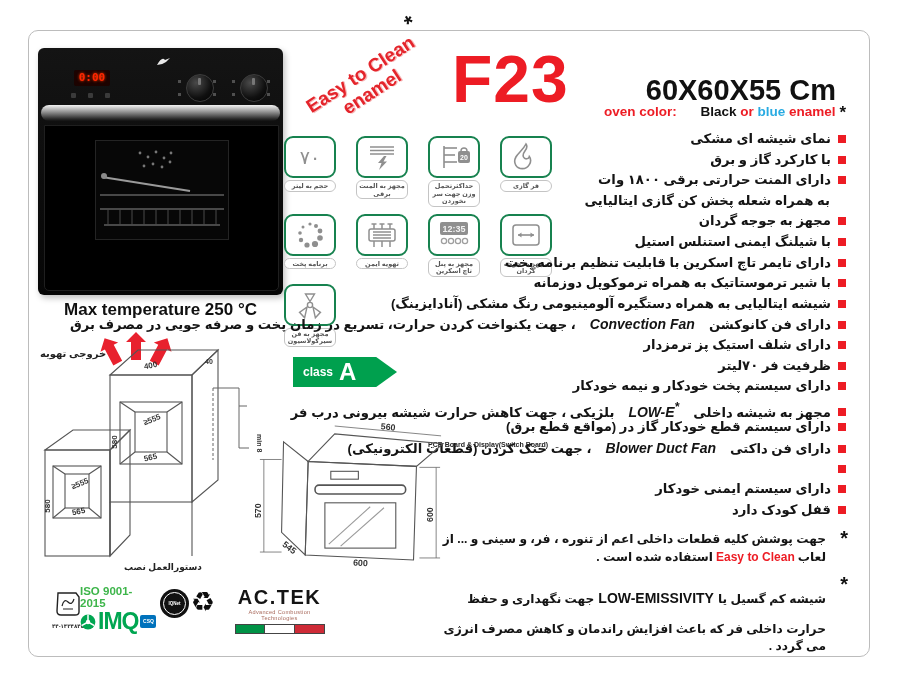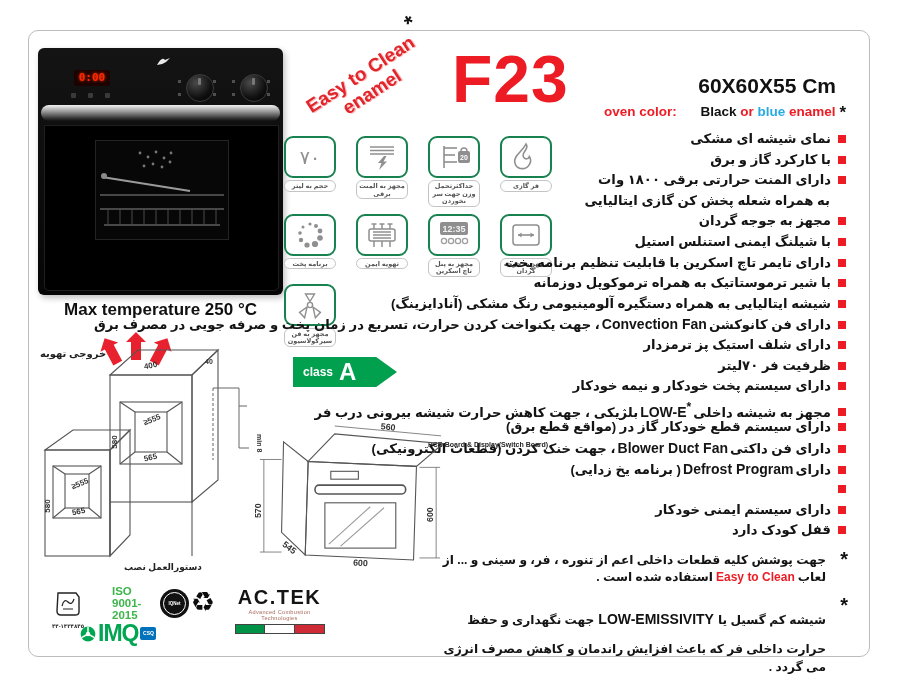--- a/index.html
+++ b/index.html
@@ -35,42 +35,42 @@
   .max-temp{position:absolute;left:38px;top:300px;width:245px;text-align:center;
             font-size:17px;font-weight:600;color:#101010;}
 
   
   .easy-clean{position:absolute;left:296px;top:62px;width:140px;transform:rotate(-33deg);
               color:#e4242b;font-weight:bold;font-size:19px;text-align:center;line-height:21px;
               text-shadow:1px 1px 0 #f6b9b9;}
   .easy-star{position:absolute;right:-4px;top:-16px;color:#111;font-size:22px;font-weight:bold;text-shadow:none;}
   .model{position:absolute;left:452px;top:46px;font-size:66px;font-weight:bold;color:#ed1c24;line-height:1;letter-spacing:1px;}
   .size-title{position:absolute;left:640px;top:74px;width:196px;text-align:right;
-              font-size:21px;font-weight:bold;color:#111;letter-spacing:0;}
+              font-size:29px;font-weight:bold;color:#111;letter-spacing:0;}
   .color-line{position:absolute;left:540px;top:103px;width:306px;text-align:right;
               font-size:13.5px;font-weight:bold;}
   .color-line .red{color:#ed1c24;} .color-line .blue{color:#29abe2;} .color-line .blk{color:#111;margin-left:20px;}
   .color-line .star{color:#111;font-size:17px;vertical-align:-2px;}
 
   
   .icon-grid{position:absolute;left:284px;top:136px;width:296px;display:flex;flex-wrap:wrap;}
   .icell{width:52px;margin-right:20px;margin-bottom:7px;}
   .ibox{width:48px;height:38px;border:2px solid #17824f;border-radius:9px;background:#fff;
         display:flex;align-items:center;justify-content:center;color:#8f8f8f;}
   .ibox .big-num{font-size:19px;font-weight:normal;color:#8f8f8f;letter-spacing:1px;}
   .ilabel{margin-top:2px;font-size:6.5px;font-weight:bold;color:#555;text-align:center;
           direction:rtl;border:1px solid #c4c4c4;border-radius:6px;padding:1px 2px;line-height:7.5px;background:#fff;}
 
   
   .features{position:absolute;top:129px;right:54px;width:420px;direction:rtl;text-align:right;
             font-size:13.2px;font-weight:bold;color:#141414;}
   .feat{white-space:nowrap;line-height:20.6px;height:20.6px;}
   .feat .bullet{display:inline-block;width:8px;height:8px;background:#ed1c24;margin-left:7px;}
   .feat.cont{padding-right:16px;}
-  .en{font-size:14px;letter-spacing:0;margin:0 2px;unicode-bidi:isolate;direction:ltr;display:inline-block;}
+  .en{font-size:14px;letter-spacing:0;margin:0 14px;unicode-bidi:isolate;direction:ltr;display:inline-block;font-style:italic;}
   .en sup{font-size:12px;}
   .pcb-note{position:absolute;left:428px;top:441px;font-size:7px;font-weight:bold;color:#222;direction:ltr;}
 
   .note{position:relative;direction:rtl;text-align:right;font-size:12.2px;font-weight:bold;
         line-height:17.5px;margin-top:11px;padding-right:20px;white-space:normal;}
   .note .star{position:absolute;right:-2px;top:-1px;font-size:20px;color:#111;}
   .note .red-en{color:#ed1c24;font-size:12px;direction:ltr;unicode-bidi:isolate;display:inline-block;margin:0 3px;}
   .note .blk-en{color:#111;font-size:14px;direction:ltr;unicode-bidi:isolate;display:inline-block;margin:13px 4px;}
 
   
@@ -78,21 +78,21 @@
   svg text{font-family:"Liberation Sans","DejaVu Sans",sans-serif;}
   .class-badge{position:absolute;left:293px;top:357px;width:104px;height:30px;background:#00a04e;
                clip-path:polygon(0 0,80% 0,100% 50%,80% 100%,0 100%);display:flex;align-items:center;}
   .class-badge .cl{color:#fff;font-size:12px;font-weight:bold;margin-left:10px;}
   .class-badge .cv{color:#fff;font-size:24px;font-weight:bold;margin-left:6px;line-height:1;}
 
   
   .std-mark{position:absolute;left:48px;top:590px;width:40px;text-align:center;}
   .std-num{font-size:5.5px;color:#333;font-weight:bold;margin-top:1px;direction:rtl;}
   .iso-block{position:absolute;left:80px;top:585px;width:80px;}
-  .iso-text{color:#3db54a;font-size:11.5px;font-weight:bold;letter-spacing:0;padding-left:32px;}
+  .iso-text{color:#3db54a;font-size:11.5px;font-weight:bold;letter-spacing:0;}
   .imq-row{display:flex;align-items:center;margin-top:1px;}
   .imq-text{color:#00a651;font-size:23px;font-weight:bold;letter-spacing:-1px;line-height:1;margin-left:2px;}
   .csq-box{width:16px;height:13px;background:#0072bc;border-radius:2px;color:#fff;font-size:5px;
            font-weight:bold;text-align:center;line-height:13px;margin-left:2px;}
   .iqnet{position:absolute;left:160px;top:589px;width:29px;height:29px;border-radius:50%;background:#111;
          display:flex;align-items:center;justify-content:center;}
   .iqnet-inner{width:21px;height:21px;border-radius:50%;border:1.5px solid #fff;color:#fff;
          font-size:4.5px;font-weight:bold;display:flex;align-items:center;justify-content:center;background:#111;}
   .recycle{position:absolute;left:191px;top:586px;font-size:27px;color:#0d0d0d;font-weight:bold;}
   .brand{position:absolute;left:232px;top:586px;width:95px;text-align:center;}
@@ -315,21 +315,20 @@
     <div class="feat"><span class="bullet"></span><span>دارای تایمر تاچ اسکرین  با قابلیت تنظیم برنامه پخت</span></div>
     <div class="feat"><span class="bullet"></span><span>با شیر ترموستاتیک به همراه ترموکوپل دوزمانه</span></div>
     <div class="feat"><span class="bullet"></span><span>شیشه ایتالیایی به همراه دستگیره آلومینیومی رنگ مشکی (آنادایزینگ)</span></div>
     <div class="feat"><span class="bullet"></span><span>دارای فن کانوکشن</span><span class="en">Convection Fan</span><span>، جهت یکنواخت کردن حرارت، تسریع در زمان پخت و صرفه جویی در مصرف برق</span></div>
     <div class="feat"><span class="bullet"></span><span>دارای شلف استیک پز ترمزدار</span></div>
     <div class="feat"><span class="bullet"></span><span>ظرفیت فر ۷۰لیتر</span></div>
     <div class="feat"><span class="bullet"></span><span>دارای سیستم پخت خودکار و نیمه خودکار</span></div>
     <div class="feat"><span class="bullet"></span><span>مجهز به شیشه داخلی</span><span class="en"><span>LOW-E</span><sup>*</sup></span><span>بلژیکی ، جهت کاهش حرارت شیشه بیرونی درب فر</span></div>
     <div class="feat"><span class="bullet"></span><span>دارای سیستم قطع خودکار گاز در (مواقع قطع برق)</span></div>
     <div class="feat"><span class="bullet"></span><span>دارای فن داکتی</span><span class="en">Blower Duct Fan</span><span>، جهت خنک کردن (قطعات الکترونیکی)</span></div>
-    <div class="feat"><span class="bullet"></span><span>دارای</span><span class="en">Defrost Program</span><span>( برنامه یخ زدایی)</span></div>
     <div class="feat"><span class="bullet"></span></div>
     <div class="feat"><span class="bullet"></span><span>دارای سیستم ایمنی خودکار</span></div>
     <div class="feat"><span class="bullet"></span><span>قفل کودک دارد</span></div>
 
     <div class="note">
       <span class="star">*</span>
       <span>جهت پوشش کلیه قطعات داخلی اعم از تنوره ، فر، و سینی و ... از لعاب</span><span class="red-en">Easy to Clean</span><span>استفاده شده است .</span>
     </div>
     <div class="note">
       <span class="star">*</span>

